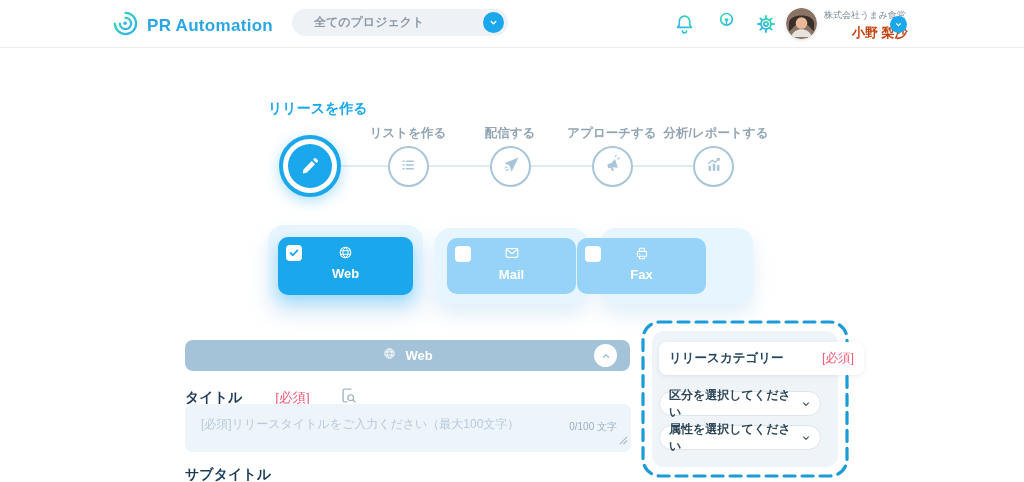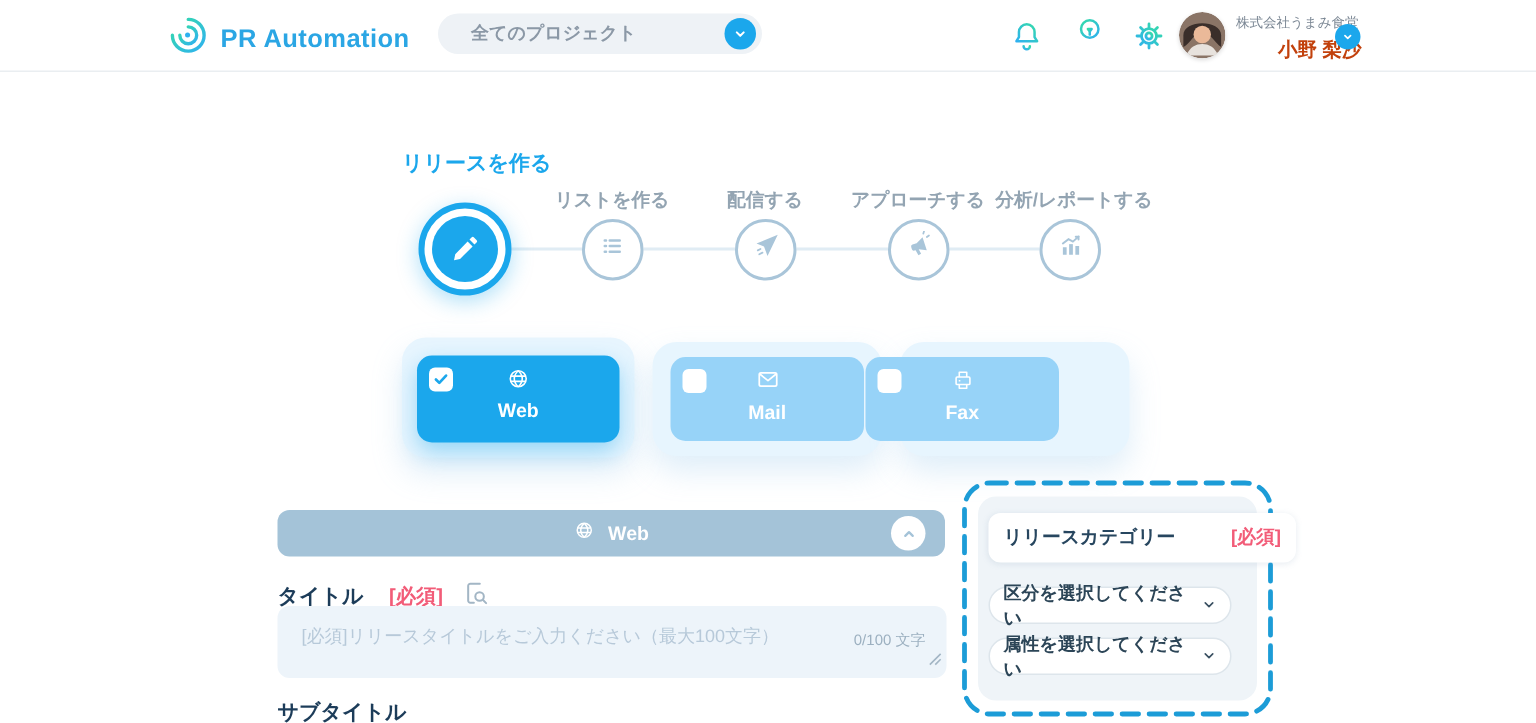--- a/index.html
+++ b/index.html
@@ -38,23 +38,23 @@
   .chan-card.active { background:#1ba7ec; box-shadow:0 6px 14px rgba(27,167,236,.4); }
   .chan-card.idle { background:#97d3f8;border-radius:10px; }
   .chan-check { position:absolute; left:8px; top:8px; width:16px; height:16px; background:#fff; border-radius:4px; display:flex; align-items:center; justify-content:center; cursor:pointer; }
   .chan-icon { position:absolute; left:0; right:0; top:7px; display:flex; justify-content:center; }
   .chan-label { position:absolute; left:0; right:0; top:29px; text-align:center; font-size:13px; font-weight:700; color:#fff; }
   
   .web-bar { position:absolute; left:185px; top:340px; width:445px; height:31px; background:#a4c3d8; border-radius:8px; display:flex; align-items:center; justify-content:center; gap:8px; cursor:pointer; }
   .web-bar-label { font-size:13px; font-weight:700; color:#fff; }
   .web-bar-caret { position:absolute; right:13px; top:4px; width:23px; height:23px; border-radius:50%; background:#fff; display:flex; align-items:center; justify-content:center; cursor:pointer; }
   
-  .title-row { position:absolute; left:185px; top:386px; display:flex; align-items:center; gap:5px;text-align:right; }
+  .title-row { position:absolute; left:185px; top:386px; display:flex; align-items:center; gap:21px;text-align:right; }
   .field-label { font-size:14px; font-weight:700; color:#1c3c59; }
-  .req { font-size:13.5px; font-weight:700; color:#f25c78;padding-left:12px; }
+  .req { font-size:13.5px; font-weight:400; color:#f25c78;padding-left:12px; }
   .doc-search { margin-left:8px; cursor:pointer; }
   .ta-wrap { position:absolute; left:185px; top:404px; width:446px; height:48px; }
   .ta-wrap textarea { width:100%; height:100%; background:#edf4fa; border:none; outline:none; resize:none; border-radius:8px; padding:12px 16px; font-family:inherit; font-size:12px; color:#37536b; }
   .ta-wrap textarea::placeholder { color:#b7c9d9; }
   .ta-counter { position:absolute; right:14px; bottom:18px; font-size:10px; color:#9cb0c0; }
   .ta-grip { position:absolute; right:3px; bottom:3px; cursor:nwse-resize; }
   .subtitle-label { position:absolute; left:185px; top:466px; font-size:14px; font-weight:700; color:#1c3c59; }
   
   .cat-dash { position:absolute; left:641px; top:320px; width:208px; height:158px; pointer-events:none; }
   .cat-panel { position:absolute; left:652px; top:331px; width:186px; height:136px; background:#eff4f8; border-radius:12px; }

